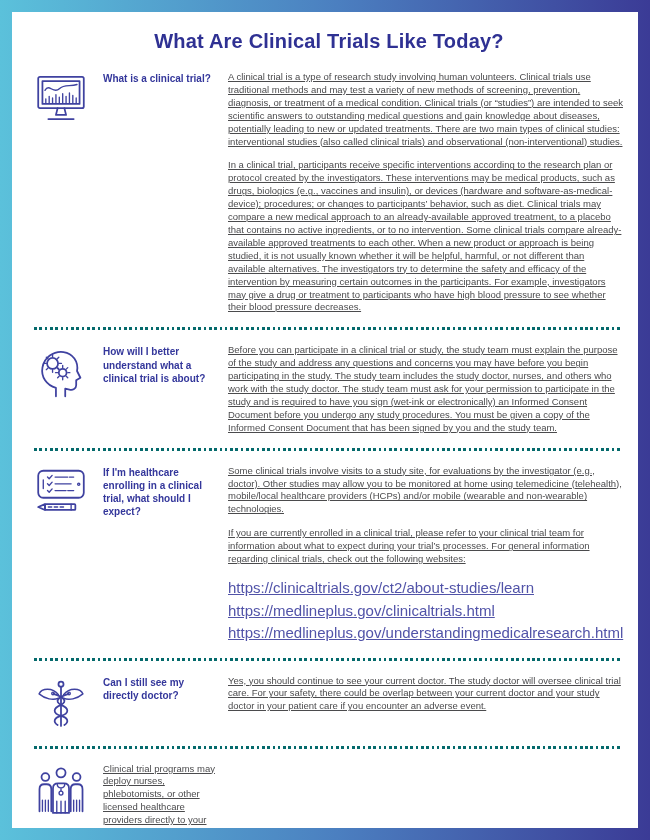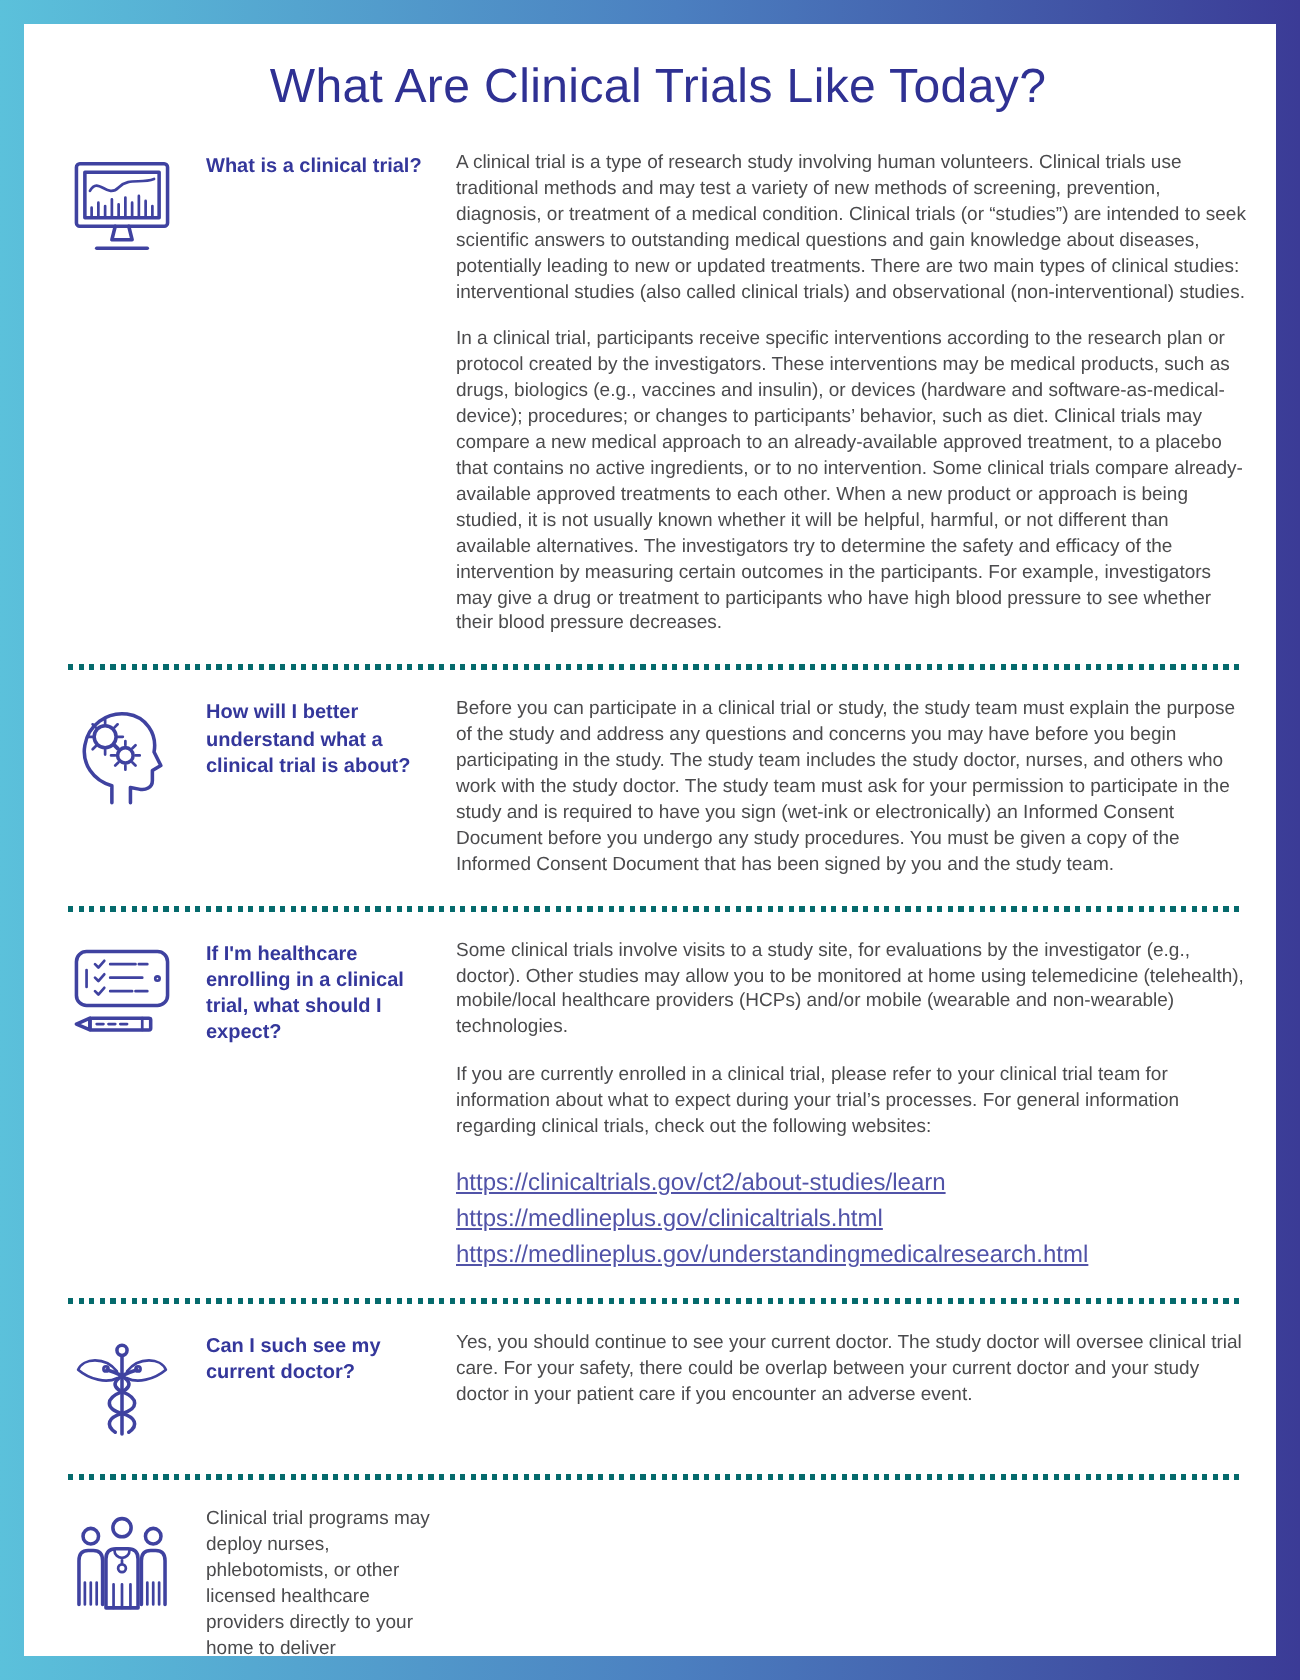--- a/index.html
+++ b/index.html
@@ -9,38 +9,38 @@
     background:linear-gradient(90deg,#5bc1db 0%, #4b7fc0 52%, #3b3b96 100%);
     overflow:hidden;
     font-family:"Liberation Sans", sans-serif;
   }
   .sheet {
     background:#ffffff; width:100%; height:100%; box-sizing:border-box;
     padding:16px 14px 0 22px; overflow:hidden;
   }
   h1.title {
     margin:2px 0 18px; text-align:center;
-    font-size:24px; font-weight:normal; color:#2f3193; letter-spacing:0.2px;
+    font-size:20px; font-weight:bold; color:#2f3193; letter-spacing:0.2px;
   }
   section.faq {
     display:grid; grid-template-columns:56px 112px 1fr;
     column-gap:13px; align-items:start;
   }
   .icon-col svg { display:block; }
   h2.question {
     margin:1px 0 0; font-size:10px; line-height:1.32;
     color:#34379b; font-weight:bold;
   }
   .answer { font-size:9.5px; line-height:1.36; color:#4b4b4d; }
-  .answer p { margin:0 0 11px; }
+  .answer p { margin:0 0 11px;text-decoration:underline; }
   .answer p:last-child { margin-bottom:0; }
   .links { margin-top:2px; }
   .links a {
     display:block; color:#5153a8; text-decoration:underline;
-    font-size:12px; line-height:1.5; cursor:pointer;
+    font-size:15px; line-height:1.5; cursor:pointer;
   }
   .sep {
     height:3px; margin:13px 4px 14px 0;
     background:repeating-linear-gradient(to right,
       #056a6c 0px, #056a6c 2.6px, transparent 2.6px, transparent 5.3px);
   }
   .ico { stroke:#3f42a0; fill:none; stroke-width:2.1; stroke-linecap:round; stroke-linejoin:round; }
   .ico-thin { stroke-width:1.6; }
 </style>
 </head>
@@ -130,21 +130,21 @@
             <circle cx="32" cy="8.5" r="3"></circle>
             <path d="M32 12 V58"></path>
             <path class="ico-thin" d="M29 21 C22 12 9 13 6 20 C13 26 23 28 29 25 M35 21 C42 12 55 13 58 20 C51 26 41 28 35 25"></path>
             <path d="M23 20 C36 24 40 29 32 33 C22 37 22 43 32 46 C40 48 42 53 36 57"></path>
             <path d="M41 20 C28 24 24 29 32 33 C42 37 42 43 32 46 C24 48 22 53 28 57"></path>
             <circle class="ico-thin" cx="22.5" cy="19.5" r="1.5"></circle>
             <circle class="ico-thin" cx="41.5" cy="19.5" r="1.5"></circle>
           </g>
         </svg>
       </div>
-      <h2 class="question">Can I such see my current doctor?</h2>
+      <h2 class="question">Can I still see my directly doctor?</h2>
       <div class="answer">
         <p>Yes, you should continue to see your current doctor. The study doctor will oversee clinical trial care. For your safety, there could be overlap between your current doctor and your study doctor in your patient care if you encounter an adverse event.</p>
       </div>
     </section>
 
     <div class="sep"></div>
 
     <section class="faq">
       <div class="icon-col">
         <svg width="54" height="56" viewBox="0 0 64 64">

